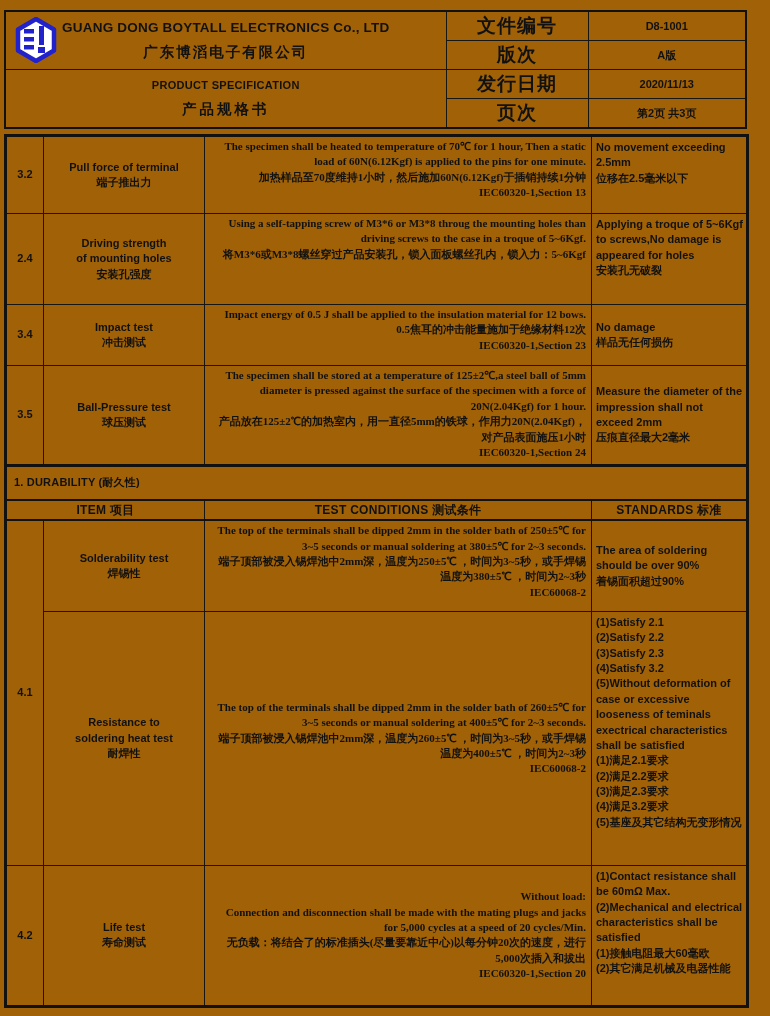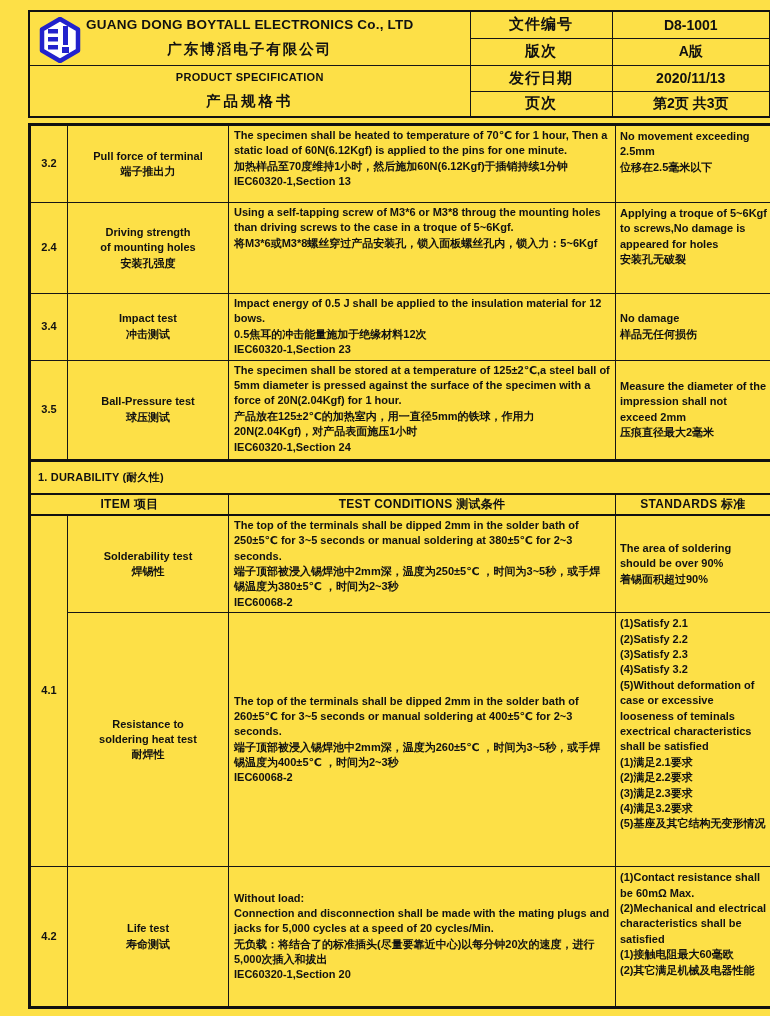--- a/index.html
+++ b/index.html
@@ -1,44 +1,44 @@
 <!DOCTYPE html>
 <html><head>
 <meta charset="utf-8">
 <style>
   html,body { margin:0; padding:0; background:#ffffff; }
   .page {
     width:770px; height:1016px; position:relative; overflow:hidden;
-    background:#fde047; color:#111;
+    background:#a16207; color:#111;
     font-family:"Liberation Sans","DejaVu Sans",sans-serif;
     font-weight:bold;
     box-sizing:border-box;
-    padding:10px 14px 0 28px;
+    padding:10px 14px 0 4px;
   }
   table { border-collapse:collapse; table-layout:fixed; }
   td { border:1.5px solid #161616; box-sizing:border-box; }
 
   
   .hdr-table { width:741px; border:2.5px solid #111; margin-bottom:5px; }
   .hdr-table td { text-align:center; vertical-align:middle; }
   .company-cell { position:relative; }
   .logo-wrap { position:absolute; left:7px; top:5px; width:46px; height:46px; }
   .company-en { font-size:13.5px; letter-spacing:.2px; }
   .company-cn { font-size:14.5px; margin-top:8px; letter-spacing:2px; }
   .title-en { font-size:11px; letter-spacing:.3px; }
   .title-cn { font-size:14.5px; margin-top:9px; letter-spacing:3px; }
-  .hdr-label { font-size:15px; letter-spacing:1px;margin-top:12px; }
-  .hdr-value { font-size:14px; }
+  .hdr-label { font-size:19px; letter-spacing:1px;margin-top:12px; }
+  .hdr-value { font-size:11px; }
 
   
   .spec-table { width:742px; border:3px solid #111; }
   .spec-table td { font-size:11px; line-height:1.4; }
   .cell-no { text-align:center; vertical-align:middle; font-size:12px; }
   .cell-item { text-align:center; vertical-align:middle; white-space:pre-line; font-size:11.5px; padding:2px; }
-  .cell-cond { text-align:left; padding:2px 5px 2px 5px; white-space:pre-line; vertical-align:top; }
+  .cell-cond { text-align:right; padding:2px 5px 2px 5px; white-space:pre-line; vertical-align:top;font-family:Liberation Serif, serif; }
   .cell-std  { text-align:left; padding:3px 3px 3px 4px; white-space:pre-line; vertical-align:middle;margin-top:8px; }
   .va-top { vertical-align:top; }
   .va-mid { vertical-align:middle; }
   .banner-cell {
     border-top:3px solid #111; border-bottom:2px solid #111;
     font-size:12.5px; padding-left:7px; vertical-align:middle; text-align:left;
     letter-spacing:.2px;
   }
   .colhdr td { text-align:center; vertical-align:middle; font-size:12px; border-bottom:2px solid #111; letter-spacing:.3px; }
 </style>

